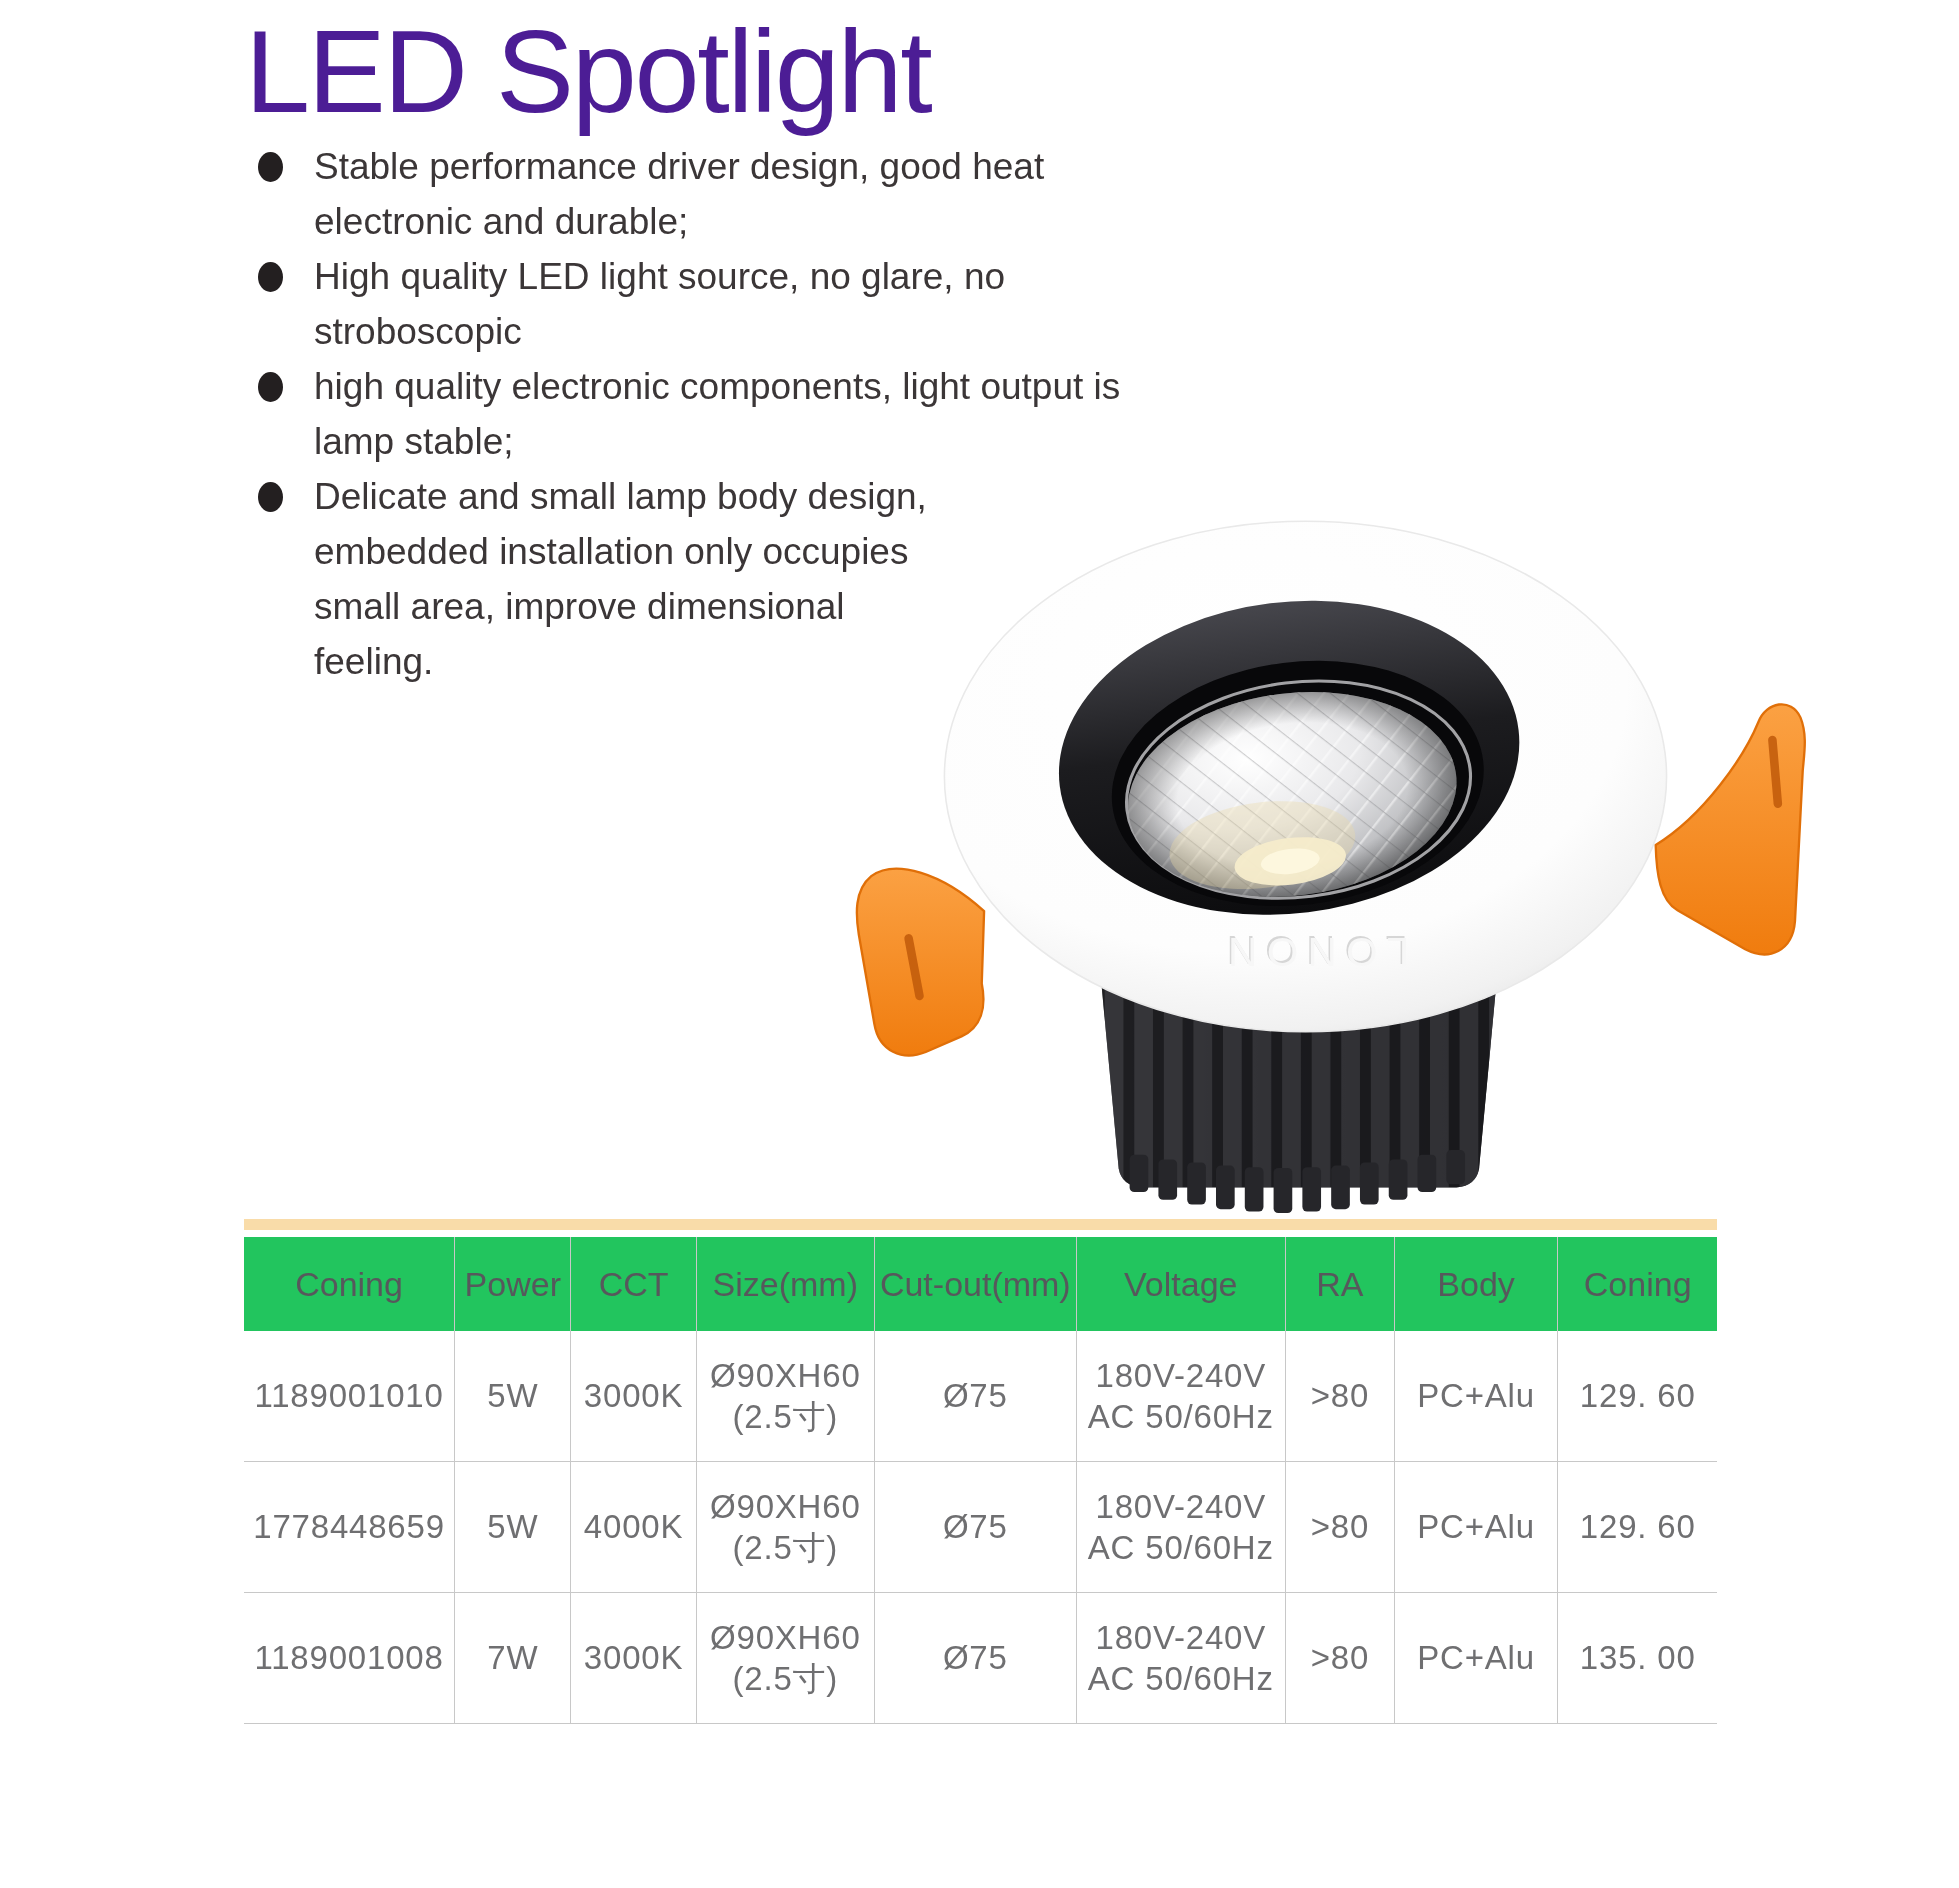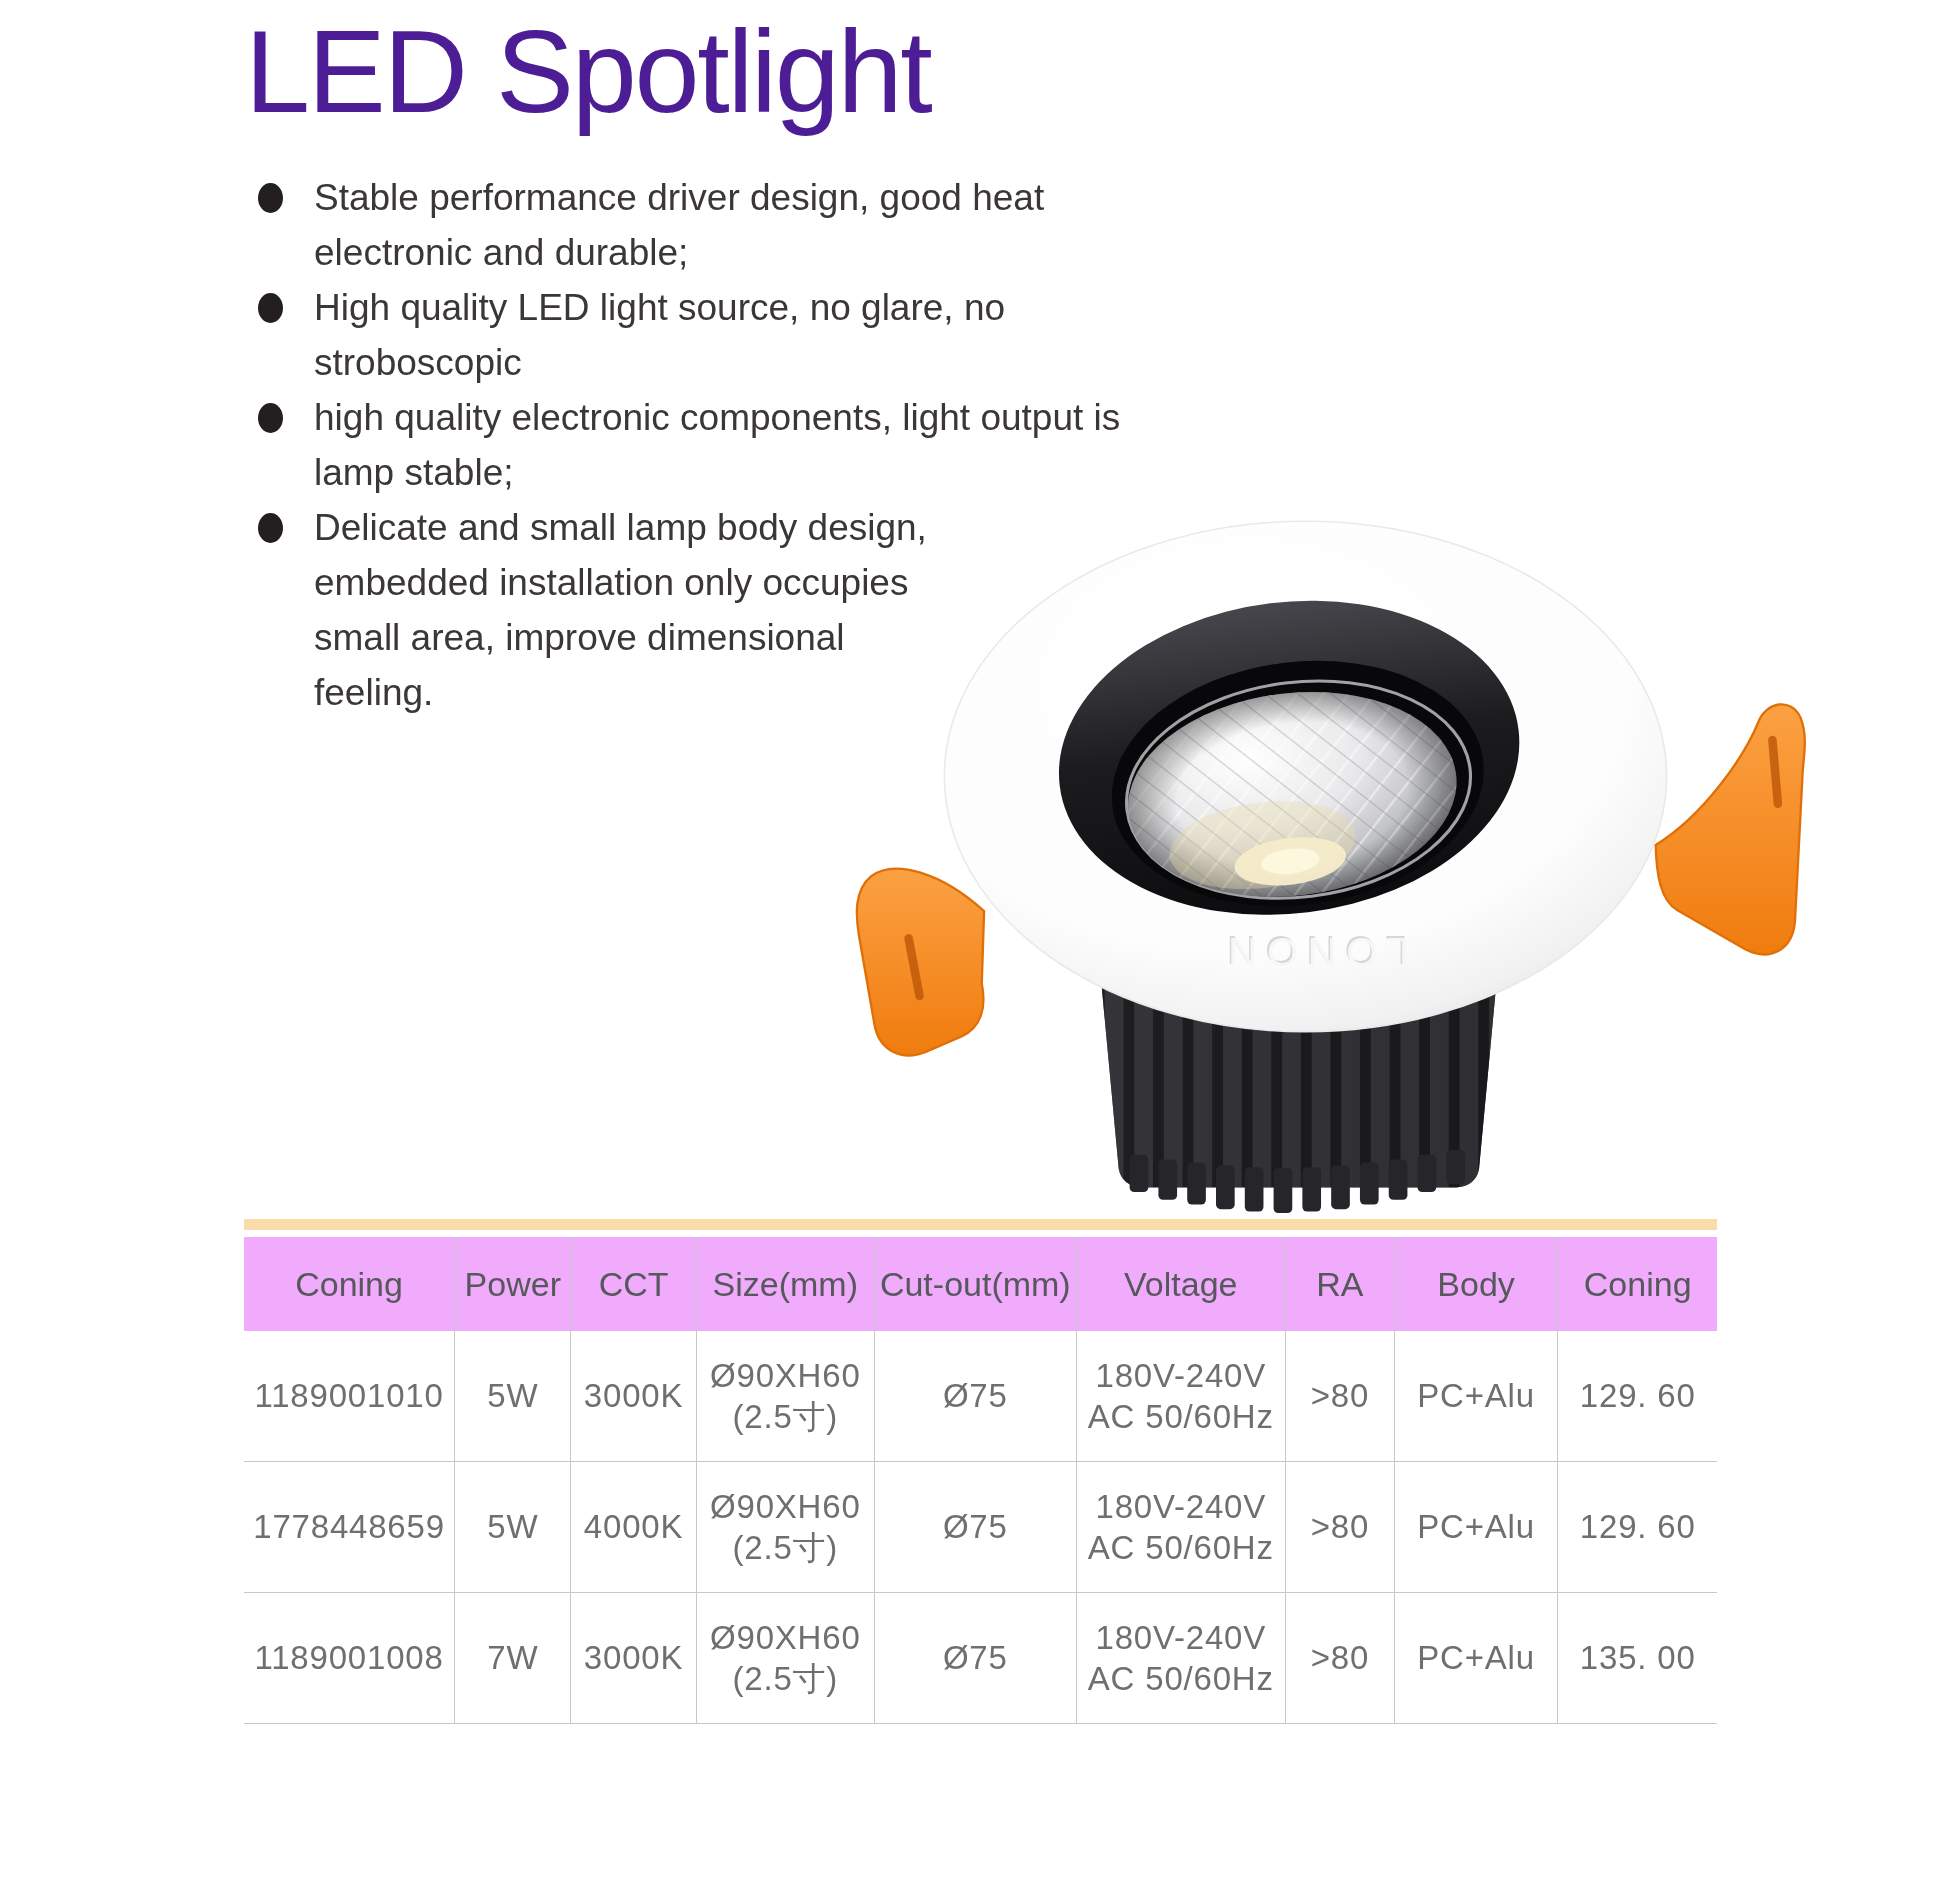--- a/index.html
+++ b/index.html
@@ -7,36 +7,36 @@
     width:1959px;height:1888px;position:relative;background:#ffffff;
     font-family:"Liberation Sans", sans-serif;overflow:hidden;
   }
   
   .page-title{
     position:absolute;left:245px;top:7.8px;
     font-size:117px;line-height:1.1;letter-spacing:-2.3px;
     color:#4c1d95;font-weight:400;white-space:nowrap;
   }
   
-  .features{position:absolute;left:258px;top:139px;width:965px;margin-top:31px;}
+  .features{position:absolute;left:258px;top:139px;width:965px;}
   .feature{display:flex;align-items:flex-start;}
   .dot{
     flex:0 0 auto;width:25px;height:30px;border-radius:50%;
     background:#231F20;margin:13.2px 31px 0 0;
   }
   .feature-lines{font-size:37px;line-height:55px;color:#3B3637;}
   .feature-lines div{white-space:nowrap;}
   
   .product{position:absolute;left:809px;top:479px;width:1035px;height:767px;}
   
   .spec{position:absolute;left:244px;top:1219px;width:1473px;}
   .accent-bar{height:11px;background:#F9DCA9;margin-bottom:7px;}
   table.spec-table{width:100%;border-collapse:collapse;table-layout:fixed;}
   .spec-table th{
-    background:#f0abfc;color:#57585C;font-weight:400;
+    background:#22c55e;color:#57585C;font-weight:400;
     font-size:34px;height:92px;text-align:center;vertical-align:middle;
     border-right:1.6px solid #C8C8C8;
   }
   .spec-table th:last-child{border-right:none;}
   .spec-table td{
     color:#6F6F71;font-size:33px;letter-spacing:0.8px;height:128px;
     text-align:center;vertical-align:middle;white-space:pre-line;
     border-right:1.6px solid #C8C8C8;border-bottom:1.6px solid #C8C8C8;
     line-height:1.25;
   }

